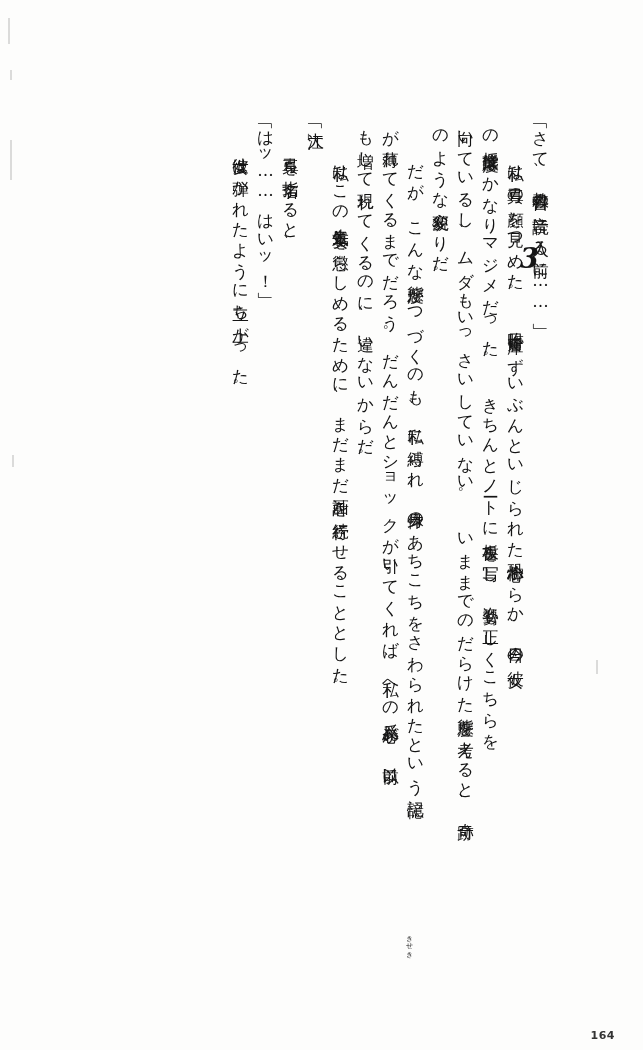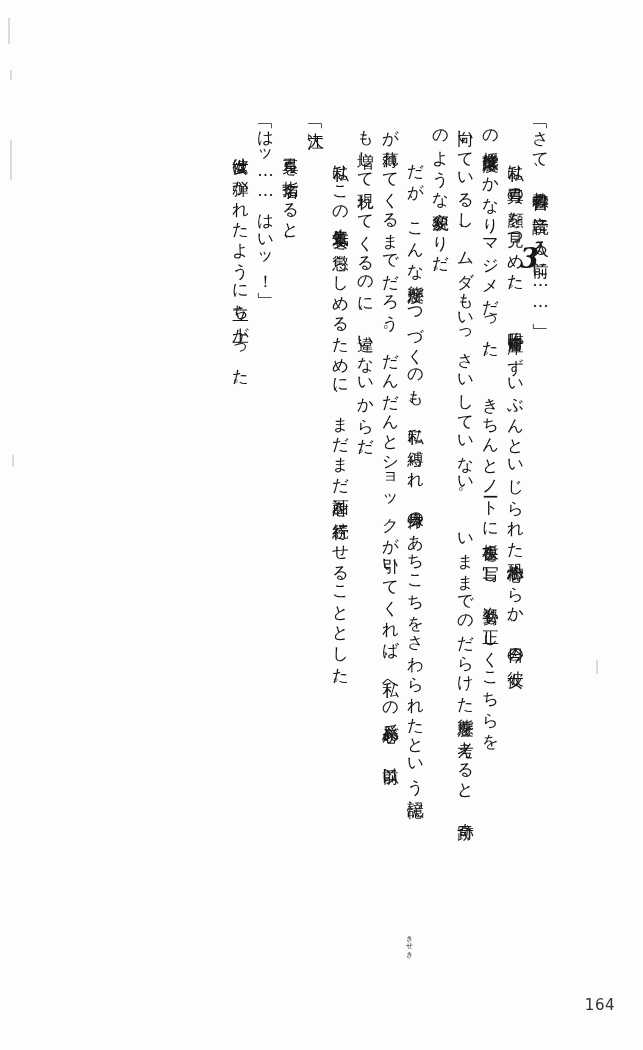--- a/index.html
+++ b/index.html
@@ -73,26 +73,27 @@
   
   .vline.indent {
     padding-top: 16px;
   }
   .vline.indent2 {
     padding-top: 8px;
   }
 
   .page-number {
     position: absolute;
-    bottom: 36px;
+    bottom: 8px;
     right: 28px;
-    font-size: 15px;
+    font-size: 11px;
     font-family: "DejaVu Sans", "Liberation Sans", sans-serif;
     color: #333;
     letter-spacing: 0.5px;
+    font-weight: bold;
   }
 
   
   .ruby-mark {
     position: absolute;
     writing-mode: vertical-rl;
     text-orientation: upright;
     font-size: 7px;
     line-height: 1;
     color: #222;

